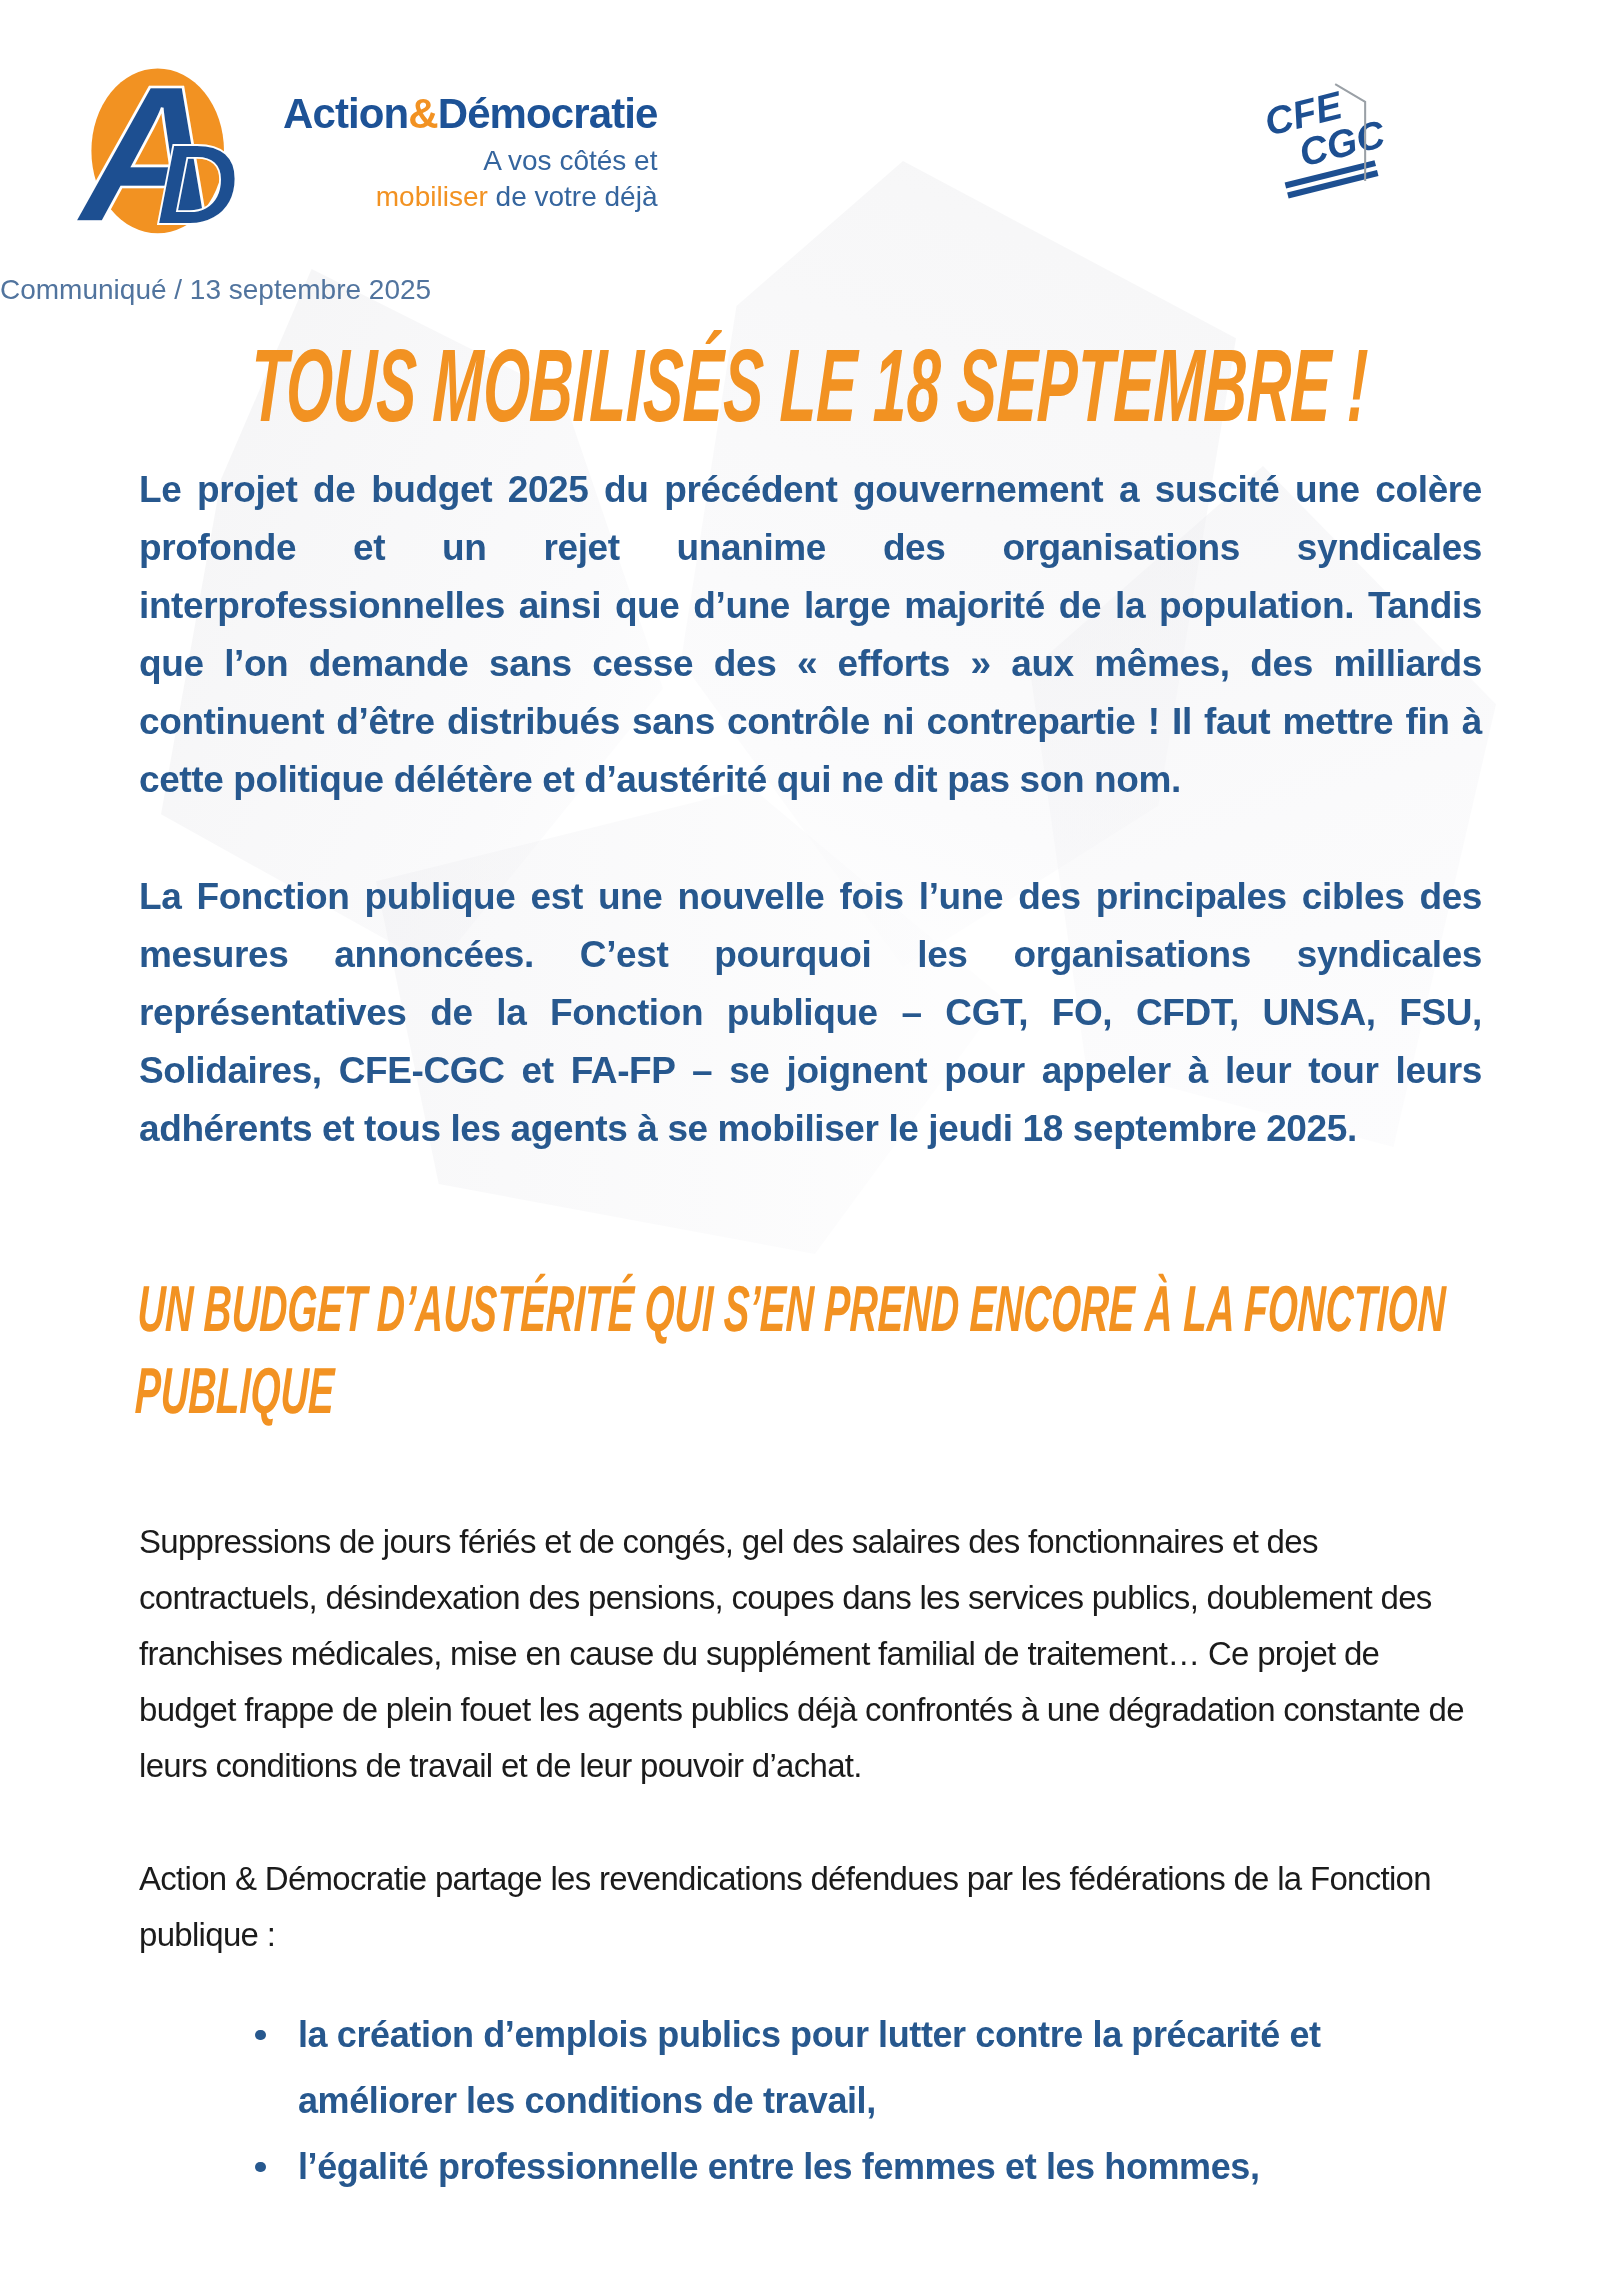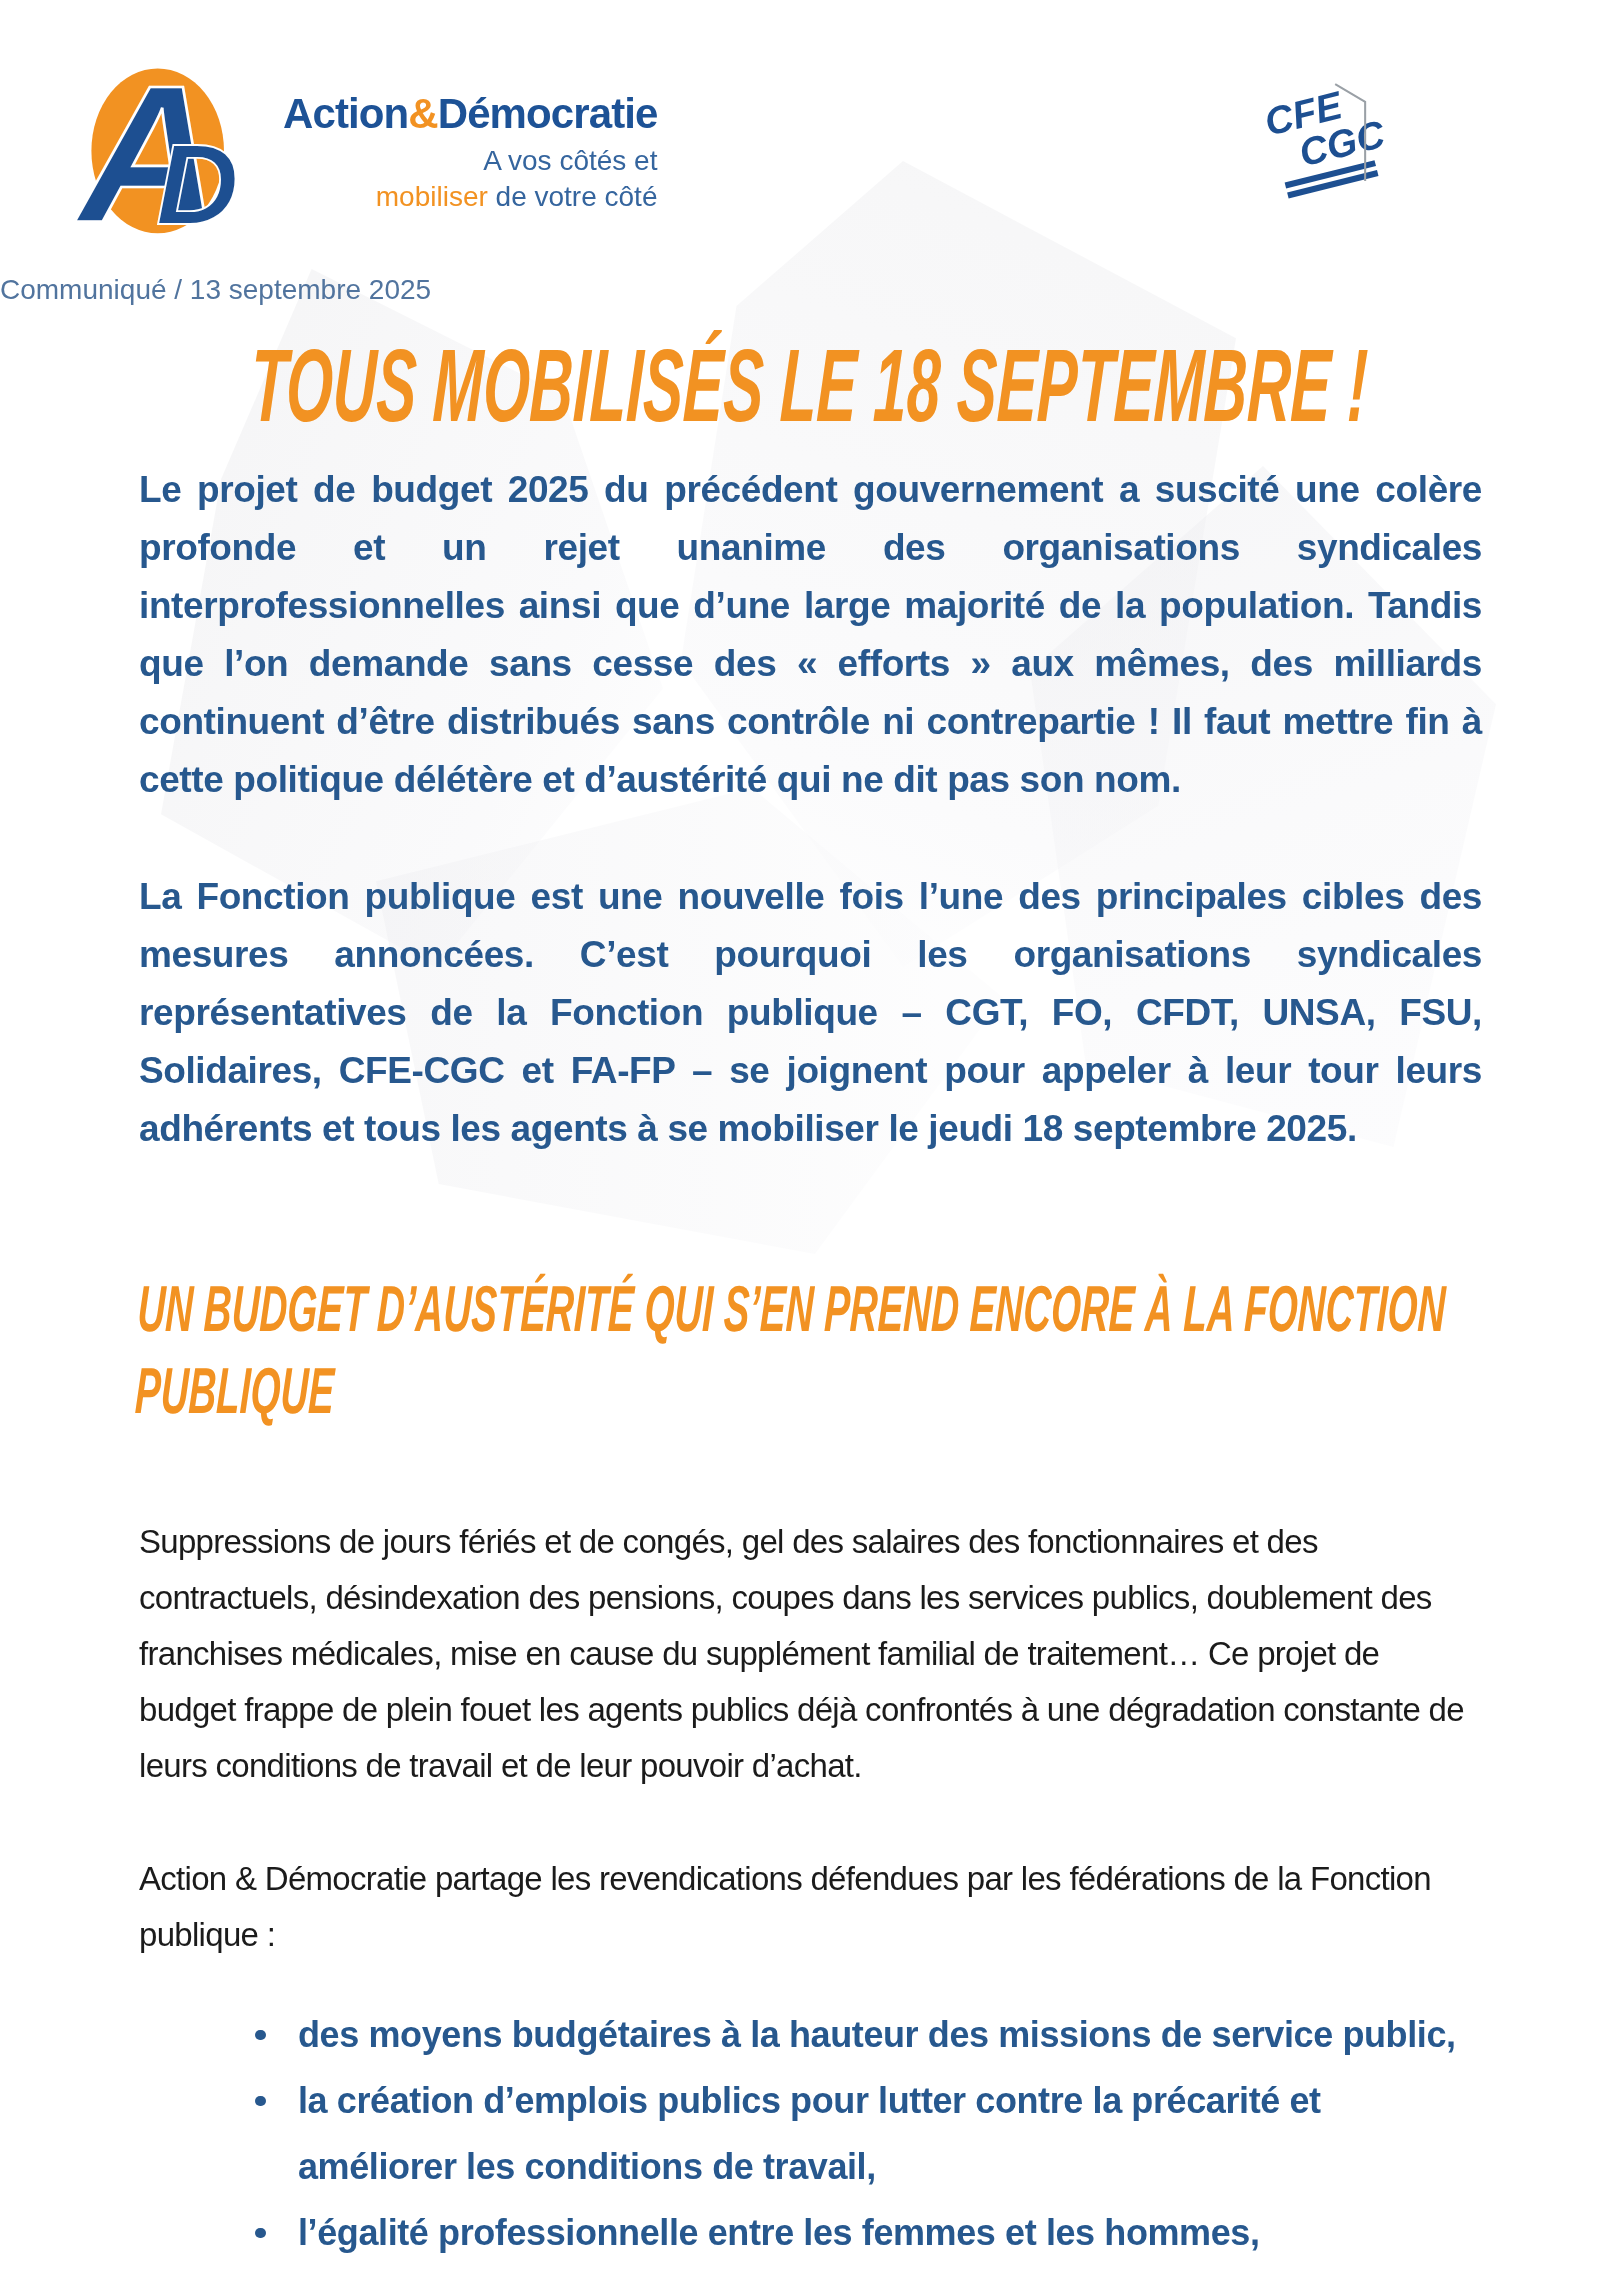--- a/index.html
+++ b/index.html
@@ -87,21 +87,21 @@
           <ellipse cx="118" cy="128" rx="74" ry="92" fill="#F29222"></ellipse>
           <text x="30" y="206" font-family="Liberation Sans, sans-serif" font-size="218" font-weight="bold" font-style="italic" fill="#1D4F91" stroke="#ffffff" stroke-width="3">A</text>
           <text x="116" y="210" font-family="Liberation Sans, sans-serif" font-size="128" font-weight="bold" font-style="italic" fill="#1D4F91" stroke="#ffffff" stroke-width="2">D</text>
         </svg>
         <div class="brand-text">
           <div class="brand-name">
             <span>Action</span><span class="amp">&amp;</span><span>Démocratie</span>
           </div>
           <div class="brand-tagline">
             <span>A vos côtés et</span><br>
-            <span class="orange">mobiliser</span><span> de votre côté</span>
+            <span class="orange">mobiliser</span><span> de votre déjà</span>
           </div>
         </div>
       </div>
 
       <svg class="cfecgc" viewBox="0 0 210 170" aria-hidden="true">
         <g font-family="Liberation Sans, sans-serif" font-weight="bold" font-style="italic" fill="#1D4F91" font-size="57" transform="rotate(-14 100 85)">
           <text x="12" y="60">CFE</text>
           <text x="50" y="116">CGC</text>
           <rect x="18" y="132" width="136" height="9"></rect>
           <rect x="18" y="147" width="136" height="9"></rect>
@@ -122,21 +122,20 @@
     <div class="gap-before-section"></div>
 
     <div class="section-heading-wrap">
       <span class="display">UN BUDGET D’AUSTÉRITÉ QUI S’EN PREND ENCORE À LA FONCTION PUBLIQUE</span>
     </div>
 
     <p class="col para-dark d1">Suppressions de jours fériés et de congés, gel des salaires des fonctionnaires et des contractuels, désindexation des pensions, coupes dans les services publics, doublement des franchises médicales, mise en cause du supplément familial de traitement… Ce projet de budget frappe de plein fouet les agents publics déjà confrontés à une dégradation constante de leurs conditions de travail et de leur pouvoir d’achat.</p>
     <p class="col para-dark d2">Action &amp; Démocratie partage les revendications défendues par les fédérations de la Fonction publique :</p>
 
     <ul class="bullets">
-      <li>des moyens budgétaires à la hauteur des missions de service public,</li>
       <li>la création d’emplois publics pour lutter contre la précarité et améliorer les conditions de travail,</li>
       <li>l’égalité professionnelle entre les femmes et les hommes,</li>
 
     </ul>
 
   </div>
 </div>
 
 
 </body></html>

